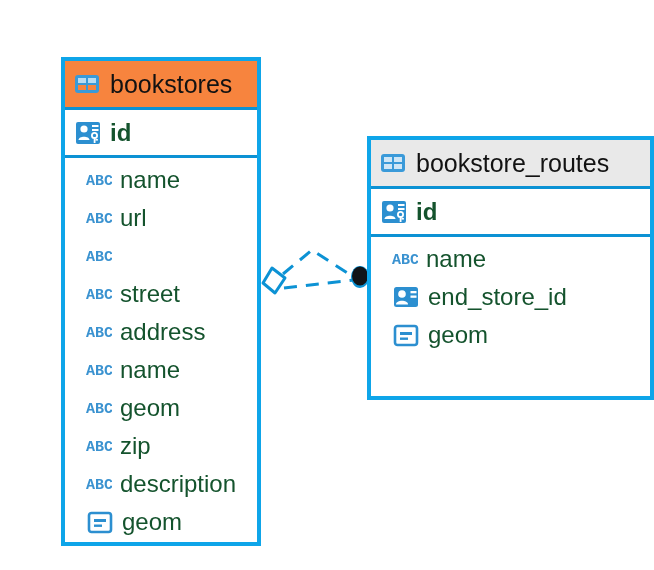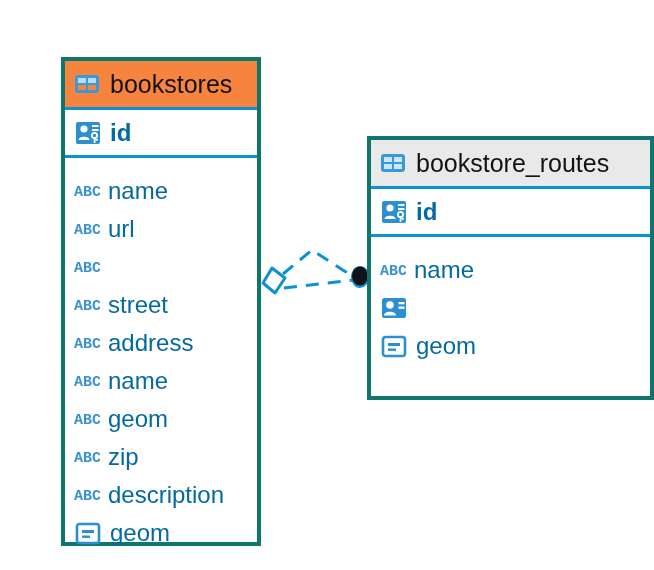--- a/index.html
+++ b/index.html
@@ -19,21 +19,21 @@
     position: absolute;
     inset: 0;
     width: 654px;
     height: 570px;
   }
 
   
   .entity {
     position: absolute;
     box-sizing: border-box;
-    border: 4px solid #0f766e;
+    border: 4px solid #0ea5e9;
     background: #ffffff;
   }
 
   .entity-header {
     display: flex;
     align-items: center;
     box-sizing: border-box;
     height: 46px;
     padding: 0 8px;
     gap: 9px;
@@ -58,35 +58,35 @@
     align-items: center;
     gap: 8px;
     height: 38px;
     padding: 0 9px;
     box-sizing: border-box;
   }
   .attr-row.pk { height: 45px; }
 
   .attr-label {
     font-size: 24px;
-    color: #0369a1;
+    color: #14532d;
     line-height: 1;
     white-space: nowrap;
   }
   .attr-label.bold { font-weight: bold; }
 
   .attr-icon {
     flex: 0 0 auto;
     width: 28px;
     height: 28px;
     display: block;
   }
   .attr-icon.small { width: 26px; height: 20px; }
 
-  .cols-section { padding: 14px 0 4px 0; }
+  .cols-section { padding: 3px 0 4px 0; margin-left: 12px; }
 
   
   #connector {
     position: absolute;
     left: 0;
     top: 0;
     width: 654px;
     height: 570px;
     pointer-events: none;
   }
@@ -257,20 +257,21 @@
 
 
       <div class="attr-row">
         <svg class="attr-icon" viewBox="0 0 28 28">
           <rect x="2" y="4" width="24" height="20" rx="2.5" fill="#2c8fd0"></rect>
           <circle cx="10" cy="11" r="3.8" fill="#ffffff"></circle>
           <path d="M 4 21.5 C 4 16.5 16 16.5 16 21.5 Z" fill="#ffffff"></path>
           <rect x="18.5" y="8" width="6" height="2.3" fill="#ffffff"></rect>
           <rect x="18.5" y="12.5" width="6" height="2.3" fill="#ffffff"></rect>
         </svg>
+        <span class="attr-label">end_store_id</span>
       </div>
 
       <div class="attr-row">
         <svg class="attr-icon" viewBox="0 0 28 28">
           <rect x="3" y="5" width="22" height="19" rx="2.5" fill="none" stroke="#2c8fd0" stroke-width="2.6"></rect>
           <rect x="8" y="11" width="12" height="3" fill="#2c8fd0"></rect>
           <rect x="8" y="16.5" width="8" height="2.4" fill="#2c8fd0"></rect>
         </svg>
         <span class="attr-label">geom</span>
       </div>

